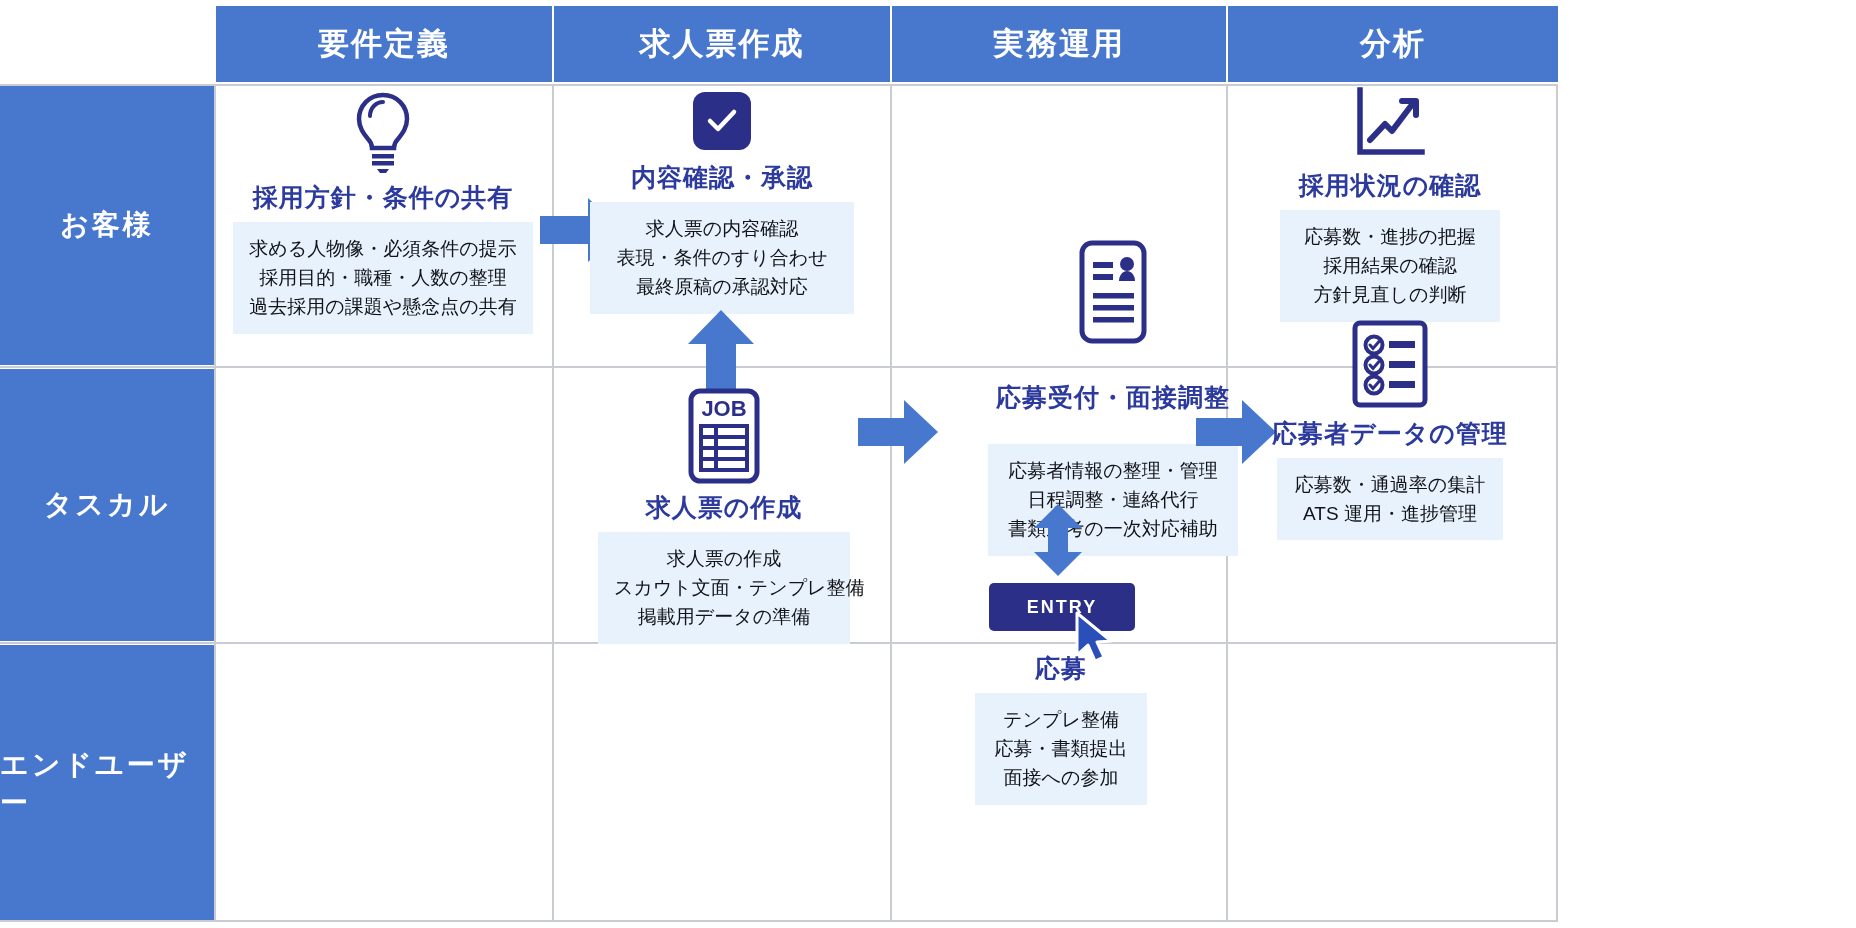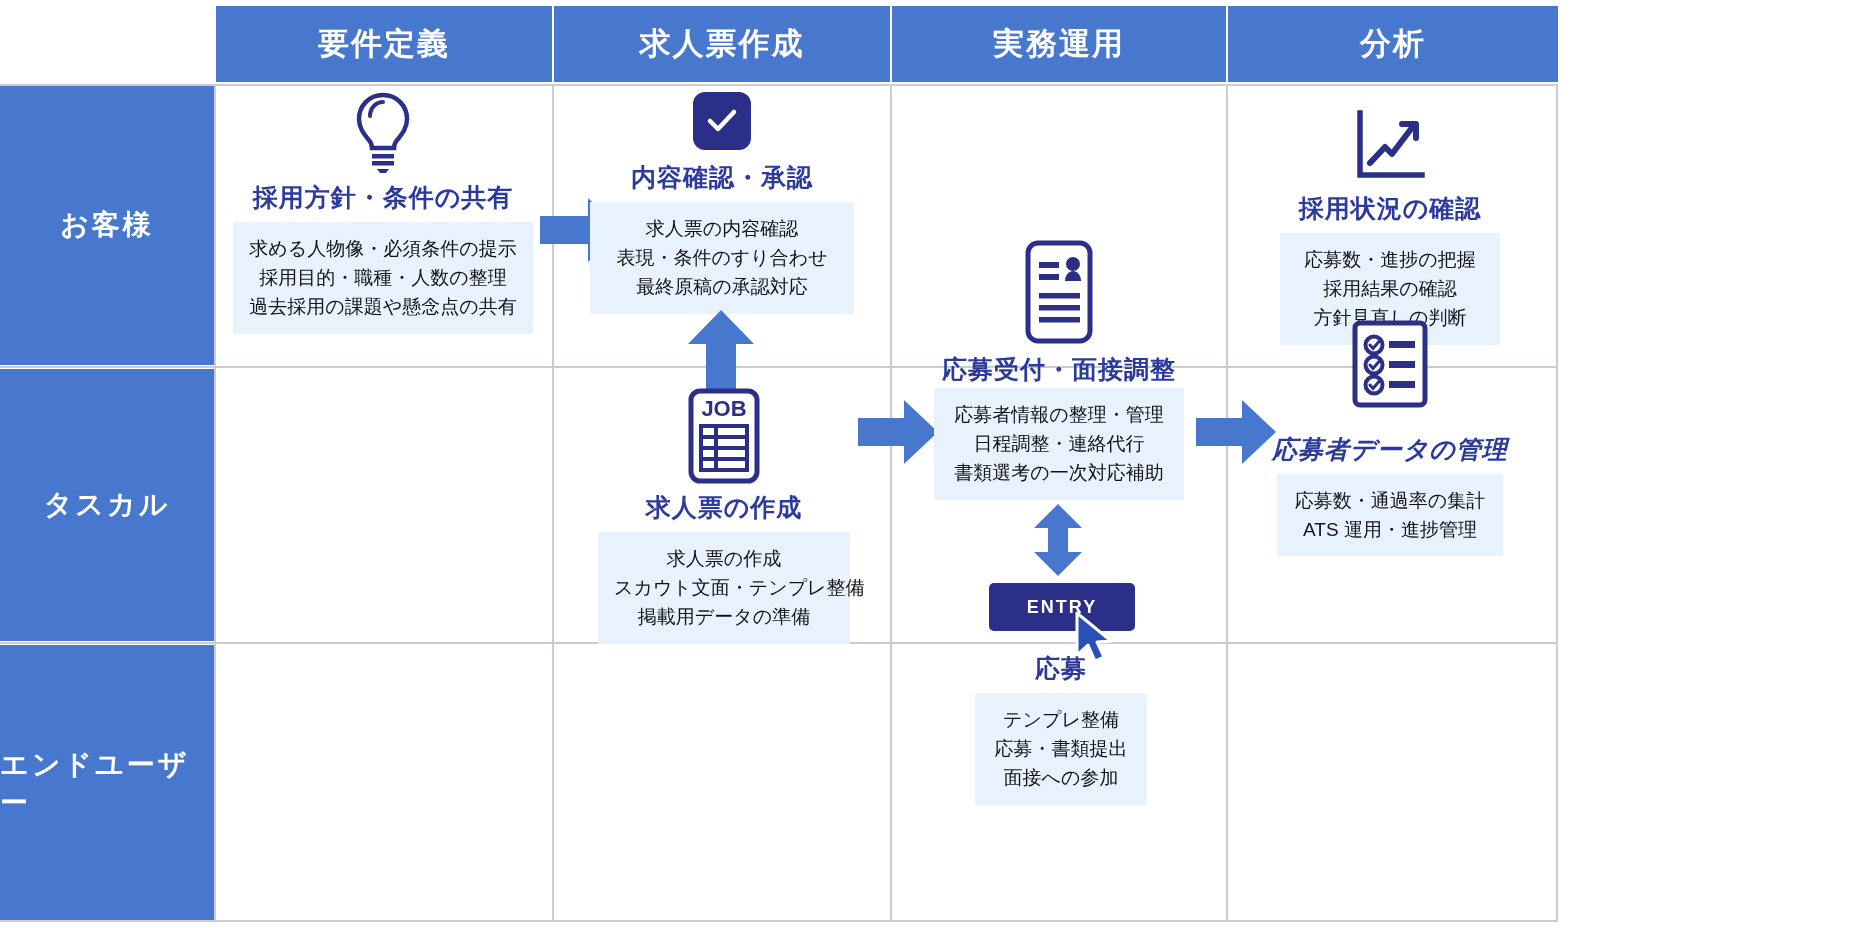--- a/index.html
+++ b/index.html
@@ -149,21 +149,21 @@
       </svg>
     </span>
     <span class="node-title" style="margin-top:14px;">内容確認・承認</span>
     <div class="desc" style="margin-top:10px;width:264px;">
       <div>求人票の内容確認</div>
       <div>表現・条件のすり合わせ</div>
       <div>最終原稿の承認対応</div>
     </div>
   </div>
 
-  <div class="node" style="left:1280px;top:107px;width:220px;">
+  <div class="node" style="left:1280px;top:84px;width:220px;">
     <span class="icon" style="position:relative;">
       <svg width="76" height="76" viewBox="0 0 76 76">
         <path d="M8 6 V68 H70" fill="none" stroke="#2b2f87" stroke-width="5.5" stroke-linecap="square"></path>
         <path d="M18 56 L33 40 L40 47 L62 18" fill="none" stroke="#2b2f87" stroke-width="6" stroke-linecap="round" stroke-linejoin="round"></path>
         <path d="M50 17 h14 v14" fill="none" stroke="#2b2f87" stroke-width="6" stroke-linecap="round" stroke-linejoin="round"></path>
       </svg>
     </span>
     <span class="node-title" style="margin-top:8px;">採用状況の確認</span>
     <div class="desc" style="margin-top:10px;width:220px;">
       <div>応募数・進捗の把握</div>
@@ -197,21 +197,21 @@
       <div>掲載用データの準備</div>
     </div>
   </div>
 
   <div class="arrow" style="left:858px;top:400px;">
     <svg width="80" height="64" viewBox="0 0 80 64">
       <path d="M0 18 h46 V0 l34 32 l-34 32 V46 H0 z" fill="#4778ce"></path>
     </svg>
   </div>
 
-  <div class="node" style="left:934px;top:240px;width:250px;">
+  <div class="node" style="left:988px;top:240px;width:250px;gap:28px;">
     <span class="icon" style="position:relative;">
       <svg width="72" height="104" viewBox="0 0 72 104">
         <rect x="5" y="3" width="62" height="98" rx="10" ry="10" fill="#ffffff" stroke="#2b2f87" stroke-width="5"></rect>
         <rect x="16" y="22" width="20" height="6" fill="#2b2f87"></rect>
         <rect x="16" y="34" width="20" height="6" fill="#2b2f87"></rect>
         <circle cx="50" cy="24" r="7" fill="#2b2f87"></circle>
         <path d="M42 41 c0-6 4-10 8-10 c4 0 8 4 8 10 z" fill="#2b2f87"></path>
         <rect x="16" y="53" width="41" height="5.5" fill="#2b2f87"></rect>
         <rect x="16" y="65" width="41" height="5.5" fill="#2b2f87"></rect>
         <rect x="16" y="77" width="41" height="5.5" fill="#2b2f87"></rect>
@@ -239,21 +239,21 @@
         <path d="M19 25 l3 3.5 l6 -7" fill="none" stroke="#2b2f87" stroke-width="3" stroke-linecap="round"></path>
         <rect x="38" y="21" width="26" height="7" fill="#2b2f87"></rect>
         <circle cx="23" cy="45" r="8.5" fill="none" stroke="#2b2f87" stroke-width="4"></circle>
         <path d="M19 45 l3 3.5 l6 -7" fill="none" stroke="#2b2f87" stroke-width="3" stroke-linecap="round"></path>
         <rect x="38" y="41" width="26" height="7" fill="#2b2f87"></rect>
         <circle cx="23" cy="65" r="8.5" fill="none" stroke="#2b2f87" stroke-width="4"></circle>
         <path d="M19 65 l3 3.5 l6 -7" fill="none" stroke="#2b2f87" stroke-width="3" stroke-linecap="round"></path>
         <rect x="38" y="61" width="26" height="7" fill="#2b2f87"></rect>
       </svg>
     </span>
-    <span class="node-title" style="margin-top:24px;font-style:italic;">応募者データの管理</span>
+    <span class="node-title" style="margin-top:8px;">応募者データの管理</span>
     <div class="desc" style="margin-top:10px;width:226px;">
       <div>応募数・通過率の集計</div>
       <div>ATS 運用・進捗管理</div>
     </div>
   </div>
 
   <div class="arrow" style="left:1030px;top:504px;">
     <svg width="56" height="72" viewBox="0 0 56 72">
       <path d="M28 0 l24 24 H38 v24 h14 L28 72 L4 48 h14 V24 H4 z" fill="#4778ce"></path>
     </svg>

